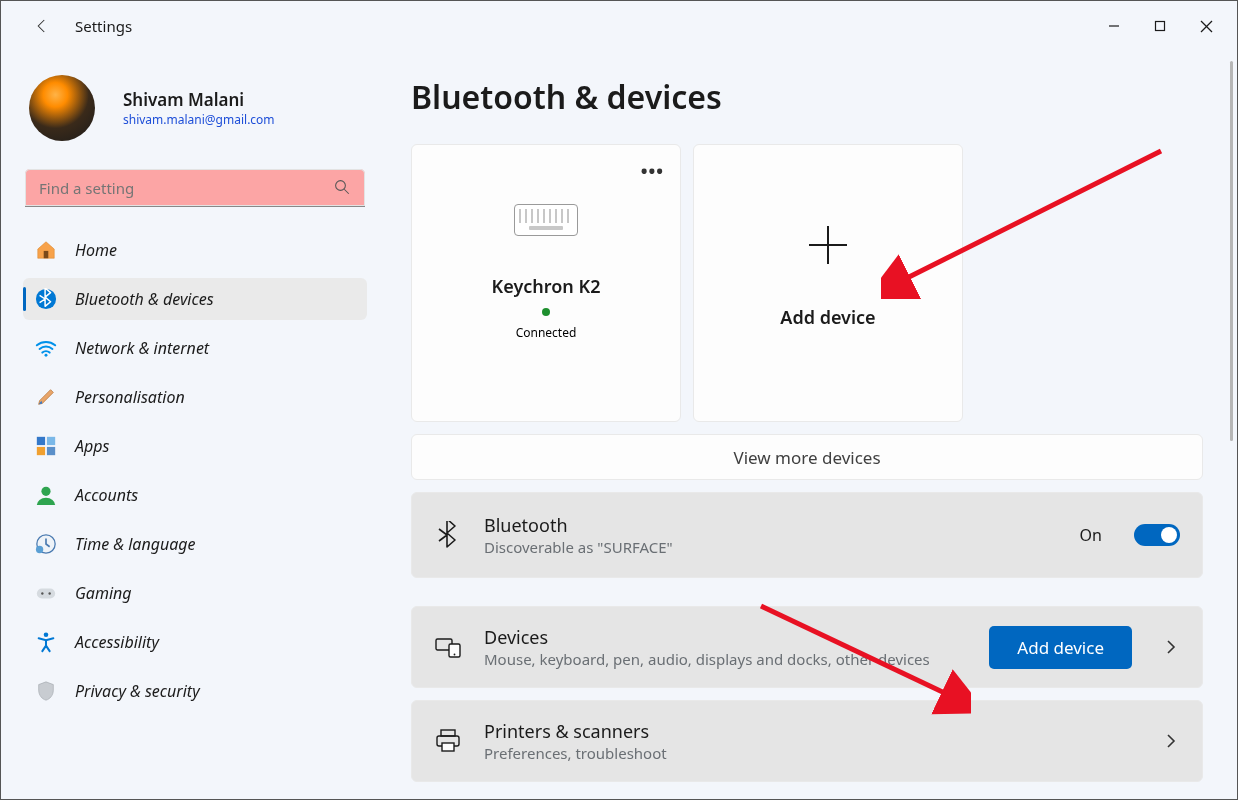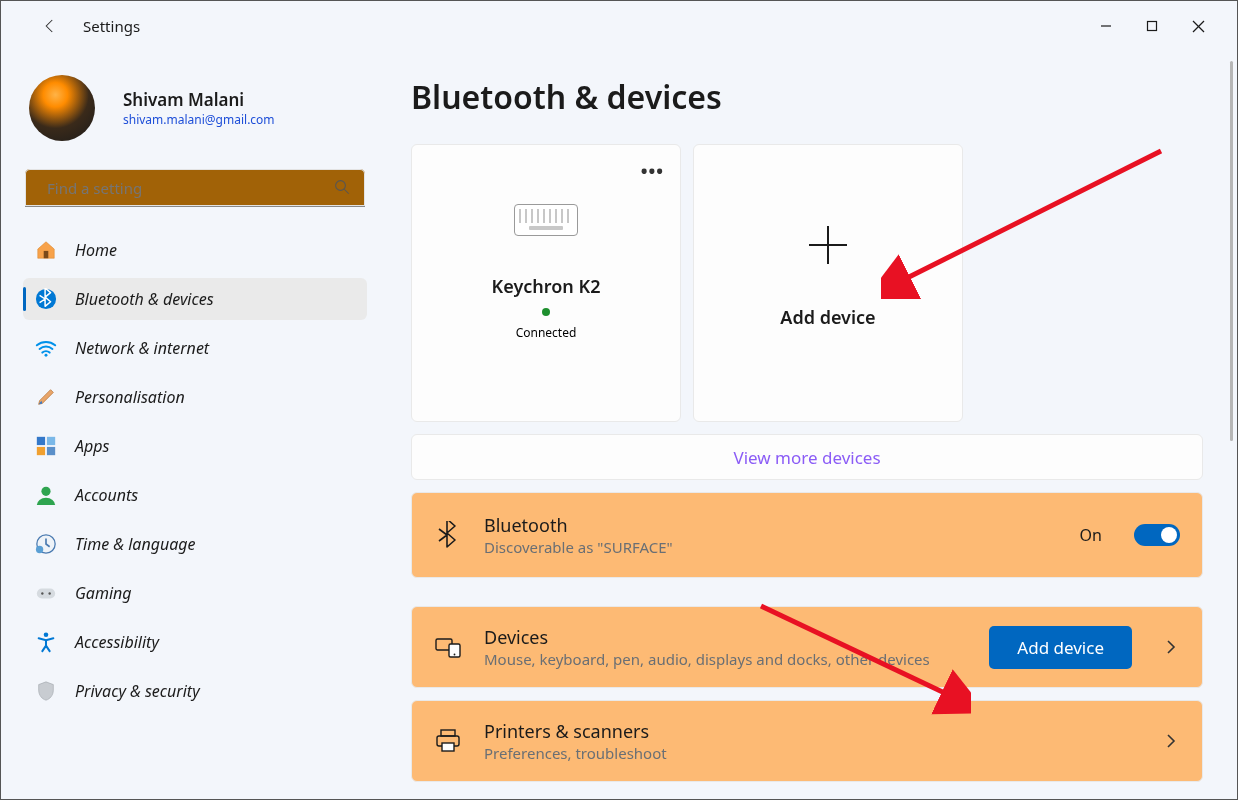--- a/index.html
+++ b/index.html
@@ -1,29 +1,29 @@
 <!DOCTYPE html>
 <html><head>
 <meta charset="utf-8">
 <style>
 * { margin: 0; padding: 0; box-sizing: border-box; font-family: "Segoe UI", system-ui, sans-serif; }
 body { background: #f3f6fb; width: 1238px; height: 800px; overflow: hidden; position: relative; border:1px solid #555;}
-.title-bar { display: flex; align-items: center; height: 50px; padding: 0 16px; }
+.title-bar { display: flex; align-items: center; height: 50px; padding: 0 8px; }
 .back-btn { width: 38px; height: 38px; display:flex; align-items:center; justify-content:center; margin-left:14px; cursor:pointer;}
 .title-bar .app-title { font-size: 15px; margin-left: 14px; color: #1b1b1b; }
 .win-controls { margin-left: auto; display: flex; }
 .win-btn { width: 46px; height: 38px; display:flex; align-items:center; justify-content:center; cursor:pointer;}
 .layout { display: flex; height: calc(100% - 50px); }
 .sidebar { width: 380px; padding: 12px 14px 0 22px; display:flex; flex-direction:column; }
 .profile { display:flex; align-items:center; gap:28px; margin-top:12px; margin-bottom:28px; padding-left:6px;}
 .avatar { width:66px; height:66px; border-radius:50%; background: radial-gradient(circle at 40% 30%, #ffb347 0%, #ff8c00 20%, #3a2a1a 55%, #1a1a1a 100%); flex-shrink:0;}
 .profile-name { font-size:17px; font-weight:600; color:#1b1b1b;}
 .profile-email { font-size:12px; color:#1d4ed8;}
 .search-wrap { position:relative; margin-bottom:22px; padding:0 2px;}
-.search-input { width:100%; height:38px; border:none; border-bottom:1.5px solid #888; background:#a16207; border-radius:5px 5px 0 0; padding:0 40px 0 22px; font-size:15px; outline:none; box-shadow:0 0 0 1px #e3e3e3 inset;}
+.search-input { width:100%; height:38px; border:none; border-bottom:1.5px solid #888; background:#fca5a5; border-radius:5px 5px 0 0; padding:0 40px 0 14px; font-size:15px; outline:none; box-shadow:0 0 0 1px #e3e3e3 inset;}
 .search-icon { position:absolute; right:16px; top:9px; pointer-events:none;}
 .nav { display:flex; flex-direction:column; gap:0;font-style:italic;}
 .nav-item { display:flex; align-items:center; height:42px; padding:0 12px; border-radius:6px; font-size:16px; color:#1b1b1b; gap:18px; cursor:pointer; position:relative; margin-bottom:7px;}
 .nav-item.active { background:#eaeaea;}
 .nav-item.active::before { content:""; position:absolute; left:0px; top:9px; bottom:9px; width:3px; background:#0067c0; border-radius:3px;}
 .nav-ico { width:22px; height:22px; display:flex; align-items:center; justify-content:center; flex-shrink:0;}
 .content-wrap { flex:1; position:relative; overflow:hidden;}
 .scrollbar { position:absolute; right:4px; top:10px; width:3px; height:380px; background:#b6b6b6; border-radius:3px;}
 .content { padding: 24px 34px 0 30px; height:100%; overflow:hidden;}
 .page-title { font-size:32px; font-weight:600; letter-spacing:0px; color:#1b1b1b; margin-bottom:26px;}
@@ -31,22 +31,22 @@
 .card { width:270px; height:278px; background:#fdfdfd; border:1px solid #e9e9e9; border-radius:6px; position:relative; display:flex; flex-direction:column; align-items:center; justify-content:center; cursor:pointer; gap:10px;}
 .card-more { position:absolute; top:14px; right:16px; font-size:18px; letter-spacing:1px; color:#333; font-weight:bold;}
 .kbd-icon { width:64px; height:32px; border:1.5px solid #9a9a9a; border-radius:4px; position:relative; margin-bottom:28px; margin-top:-22px; background:#fff;}
 .kbd-icon::before { content:""; position:absolute; left:4px; right:4px; top:4px; height:14px; background:repeating-linear-gradient(90deg,#9a9a9a 0 2px, transparent 2px 6px); opacity:.55;}
 .kbd-icon::after { content:""; position:absolute; left:14px; right:14px; bottom:5px; height:4px; background:#9a9a9a; border-radius:1px; opacity:.55;}
 .card .dev-name { font-size:18px; font-weight:600; color:#1b1b1b;text-align:center;}
 .card .dev-status { font-size:12px; color:#000000; display:flex; align-items:center; gap:8px;flex-direction:column;}
 .dot { width:8px; height:8px; border-radius:50%; background:#1e8f2e; display:inline-block;}
 .plus-ico { font-size:46px; font-weight:200; color:#1b1b1b; margin-top:-18px; margin-bottom:14px;}
 .add-label { font-size:18px; font-weight:600; color:#1b1b1b;}
-.view-more { background:#fdfdfd; border:1px solid #e9e9e9; border-radius:6px; height:46px; display:flex; align-items:center; justify-content:center; font-size:17px; color:#8b5cf6; cursor:pointer; margin-bottom:12px;}
-.row { background:#fdba74; border:1px solid #e9e9e9; border-radius:6px; display:flex; align-items:center; padding:18px 22px 18px 22px; gap:22px; margin-bottom:12px; cursor:pointer;}
+.view-more { background:#fdfdfd; border:1px solid #e9e9e9; border-radius:6px; height:46px; display:flex; align-items:center; justify-content:center; font-size:17px; color:#404040; cursor:pointer; margin-bottom:12px;}
+.row { background:#e5e5e5; border:1px solid #e9e9e9; border-radius:6px; display:flex; align-items:center; padding:18px 22px 18px 22px; gap:22px; margin-bottom:12px; cursor:pointer;}
 .row-ico { width:28px; display:flex; align-items:center; justify-content:center; flex-shrink:0;}
 .row-text { flex:1;}
 .row-title { font-size:18px; color:#1b1b1b;}
 .row-sub { font-size:15px; color:#6a6f74;}
 .toggle-label { font-size:16px; color:#1b1b1b; margin-right:10px;}
 .toggle { width:46px; height:22px; background:#0067c0; border-radius:20px; position:relative; cursor:pointer;}
 .toggle::after { content:""; position:absolute; right:3px; top:3px; width:16px; height:16px; background:#fff; border-radius:50%;}
 .btn-primary { background:#0067c0; color:#fff; font-size:17px; padding:10px 28px; border:none; border-radius:5px; cursor:pointer; margin-right:8px;}
 .chev { width:18px; display:flex; align-items:center; justify-content:center;}
 .arrow-annot { position:absolute; pointer-events:none; }

